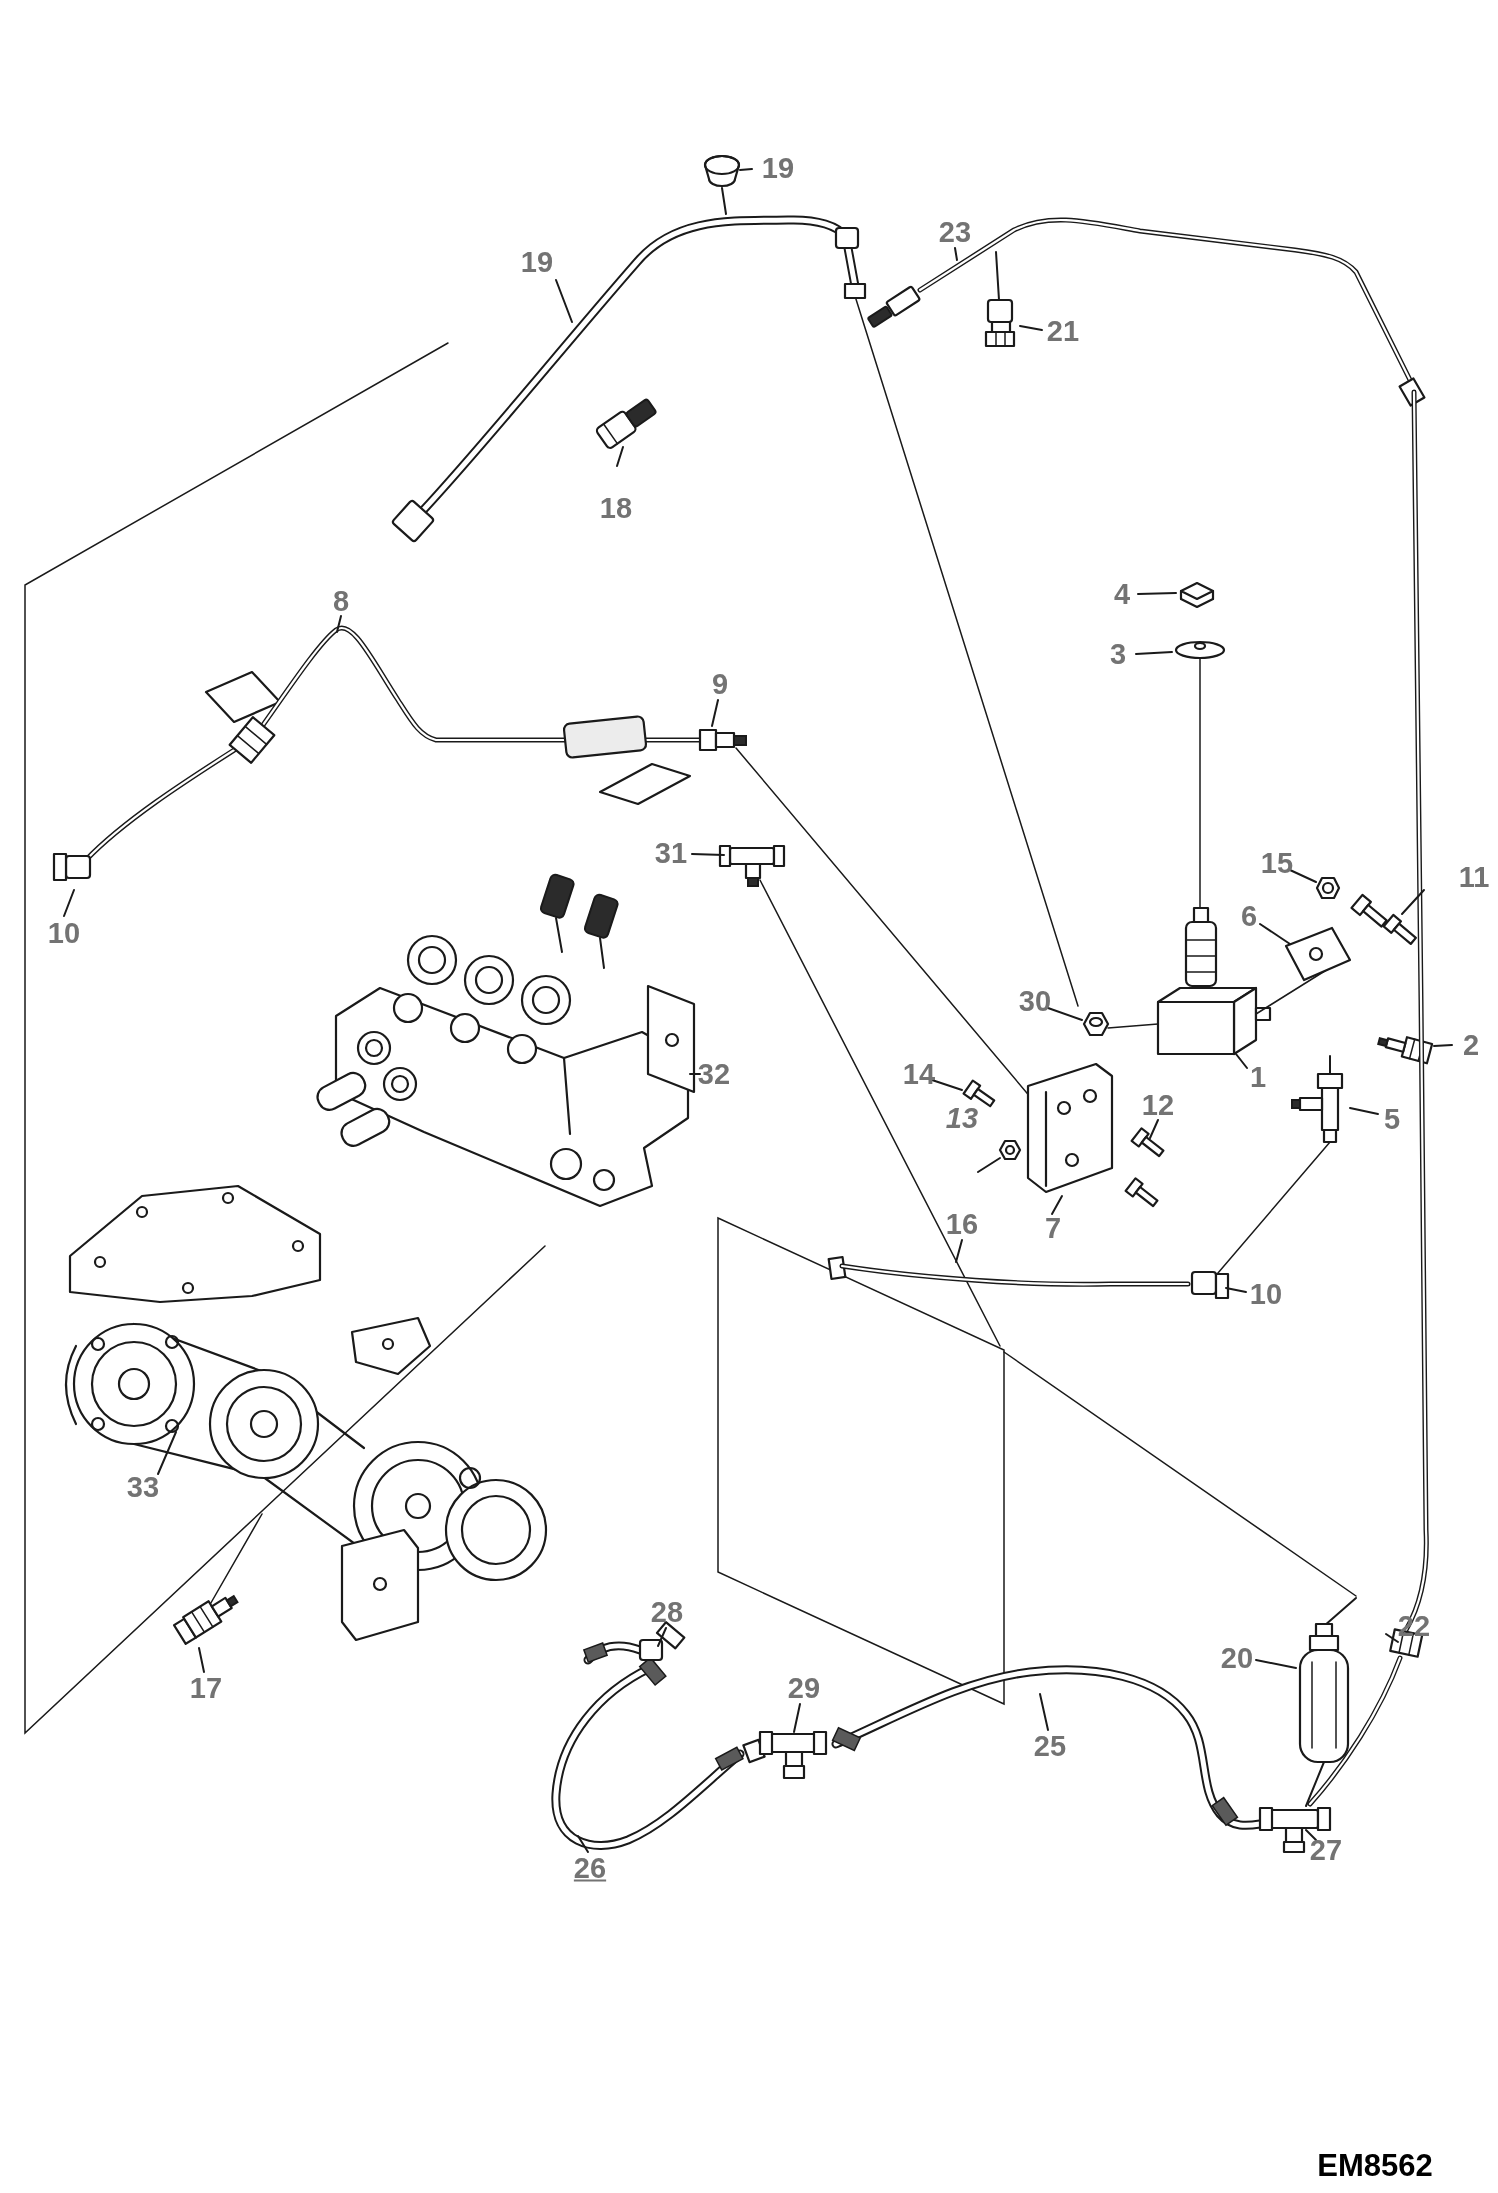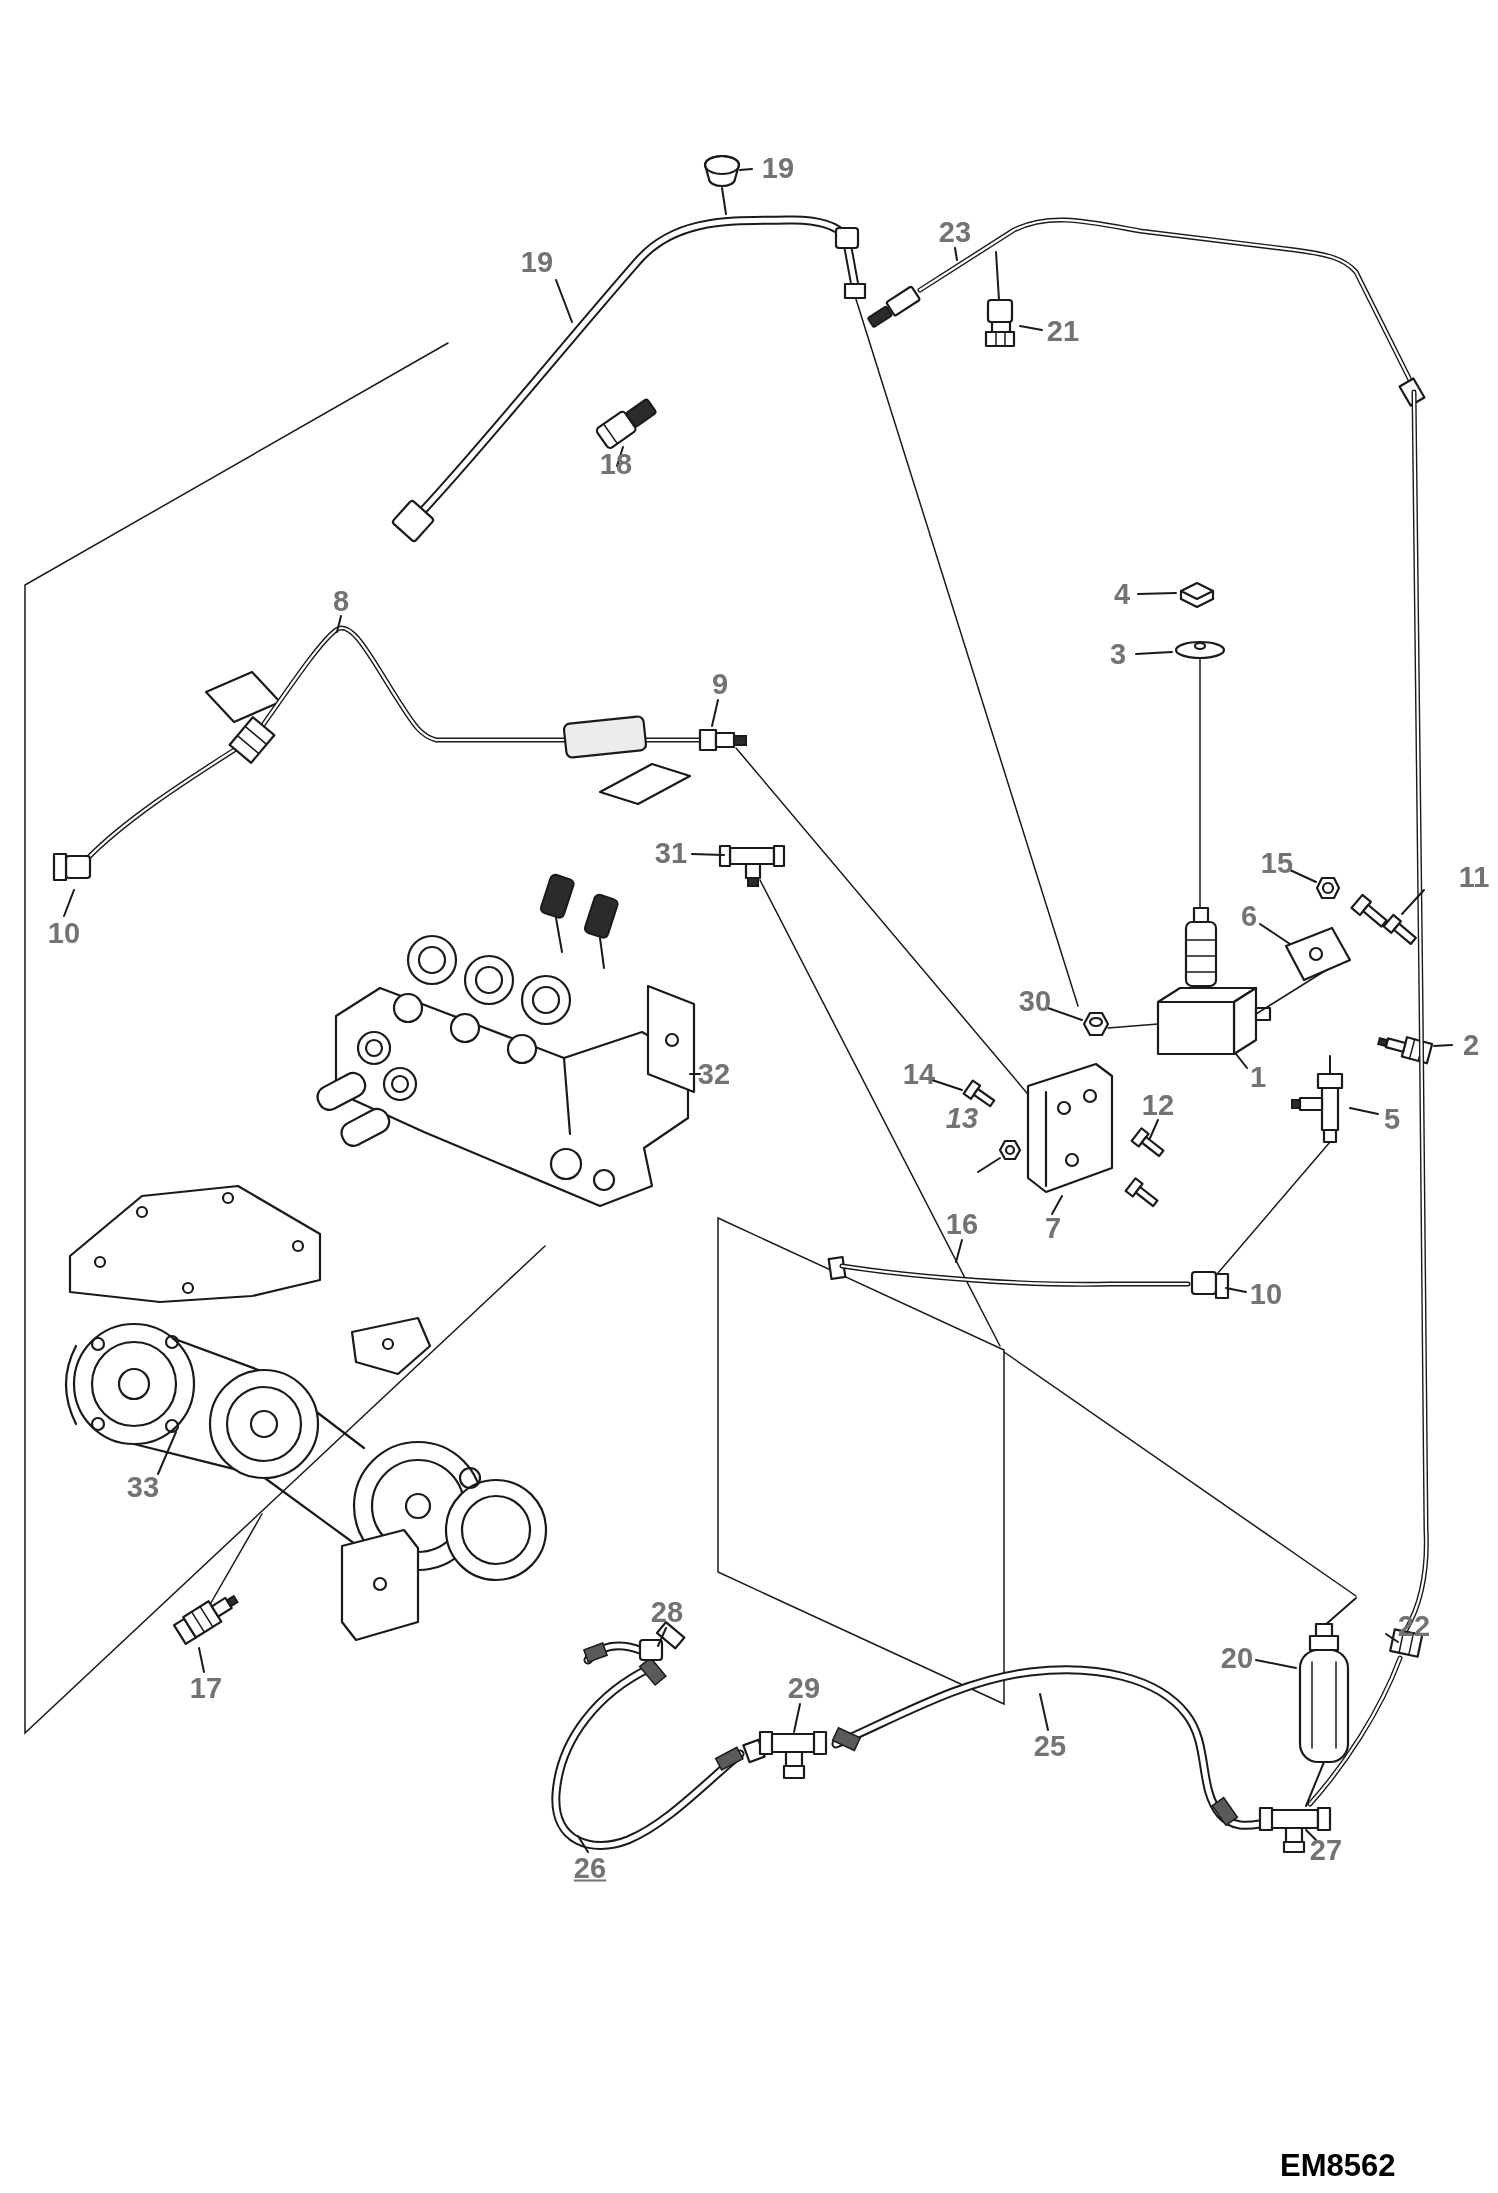--- a/index.html
+++ b/index.html
@@ -12,21 +12,21 @@
   .lead{fill:none;stroke:#1a1a1a;stroke-width:2;stroke-linecap:round;}
   .hoseO{fill:none;stroke:#1a1a1a;stroke-width:9;stroke-linecap:round;}
   .hoseI{fill:none;stroke:#ffffff;stroke-width:5;stroke-linecap:round;}
   .tubeO{fill:none;stroke:#1a1a1a;stroke-width:5;stroke-linecap:round;}
   .tubeI{fill:none;stroke:#ffffff;stroke-width:2.2;stroke-linecap:round;}
   .dark{fill:#2b2b2b;stroke:#1a1a1a;stroke-width:2;}
   .gray{fill:#ececec;stroke:#1a1a1a;stroke-width:2.2;}
   .crimp{fill:#5a5a5a;stroke:#1a1a1a;stroke-width:1.5;}
   .callout{position:absolute;transform:translate(-50%,-50%);
            font:700 29px "Liberation Sans",sans-serif;color:#737373;white-space:nowrap;}
-  .fig-code{position:absolute;left:1280px;top:2148px;width:190px;text-align:left;
+  .fig-code{position:absolute;left:1280px;top:2148px;width:190px;text-align:center;
             font:700 31px "Liberation Sans",sans-serif;color:#000;}
 </style>
 </head>
 <body>
 
 <div class="page">
 <svg width="1498" height="2193" viewBox="0 0 1498 2193">
 
   <g>
     <polyline class="thin" points="448,343 25,585 25,1733 545,1246"></polyline>
@@ -407,21 +407,21 @@
     <line class="lead" x1="1316" y1="1840" x2="1306" y2="1830"></line>
     <line class="lead" x1="588" y1="1852" x2="578" y2="1836"></line>
   </g>
 </svg>
 
 <div id="callout-layer">
       <div class="callout" style="left: 778px; top: 168px;">19</div>
       <div class="callout" style="left: 537px; top: 262px;">19</div>
       <div class="callout" style="left: 955px; top: 232px;">23</div>
       <div class="callout" style="left: 1063px; top: 331px;">21</div>
-      <div class="callout" style="left: 616px; top: 464px;">18</div>
+      <div class="callout" style="left: 616px; top: 508px;">18</div>
       <div class="callout" style="left: 341px; top: 601px;">8</div>
       <div class="callout" style="left: 720px; top: 684px;">9</div>
       <div class="callout" style="left: 1122px; top: 594px;">4</div>
       <div class="callout" style="left: 1118px; top: 654px;">3</div>
       <div class="callout" style="left: 64px; top: 933px;">10</div>
       <div class="callout" style="left: 671px; top: 853px;">31</div>
       <div class="callout" style="left: 1277px; top: 863px;">15</div>
       <div class="callout" style="left: 1427px; top: 877px; margin-left: 47px;">11</div>
       <div class="callout" style="left: 1249px; top: 916px;">6</div>
       <div class="callout" style="left: 1471px; top: 1045px;">2</div>

